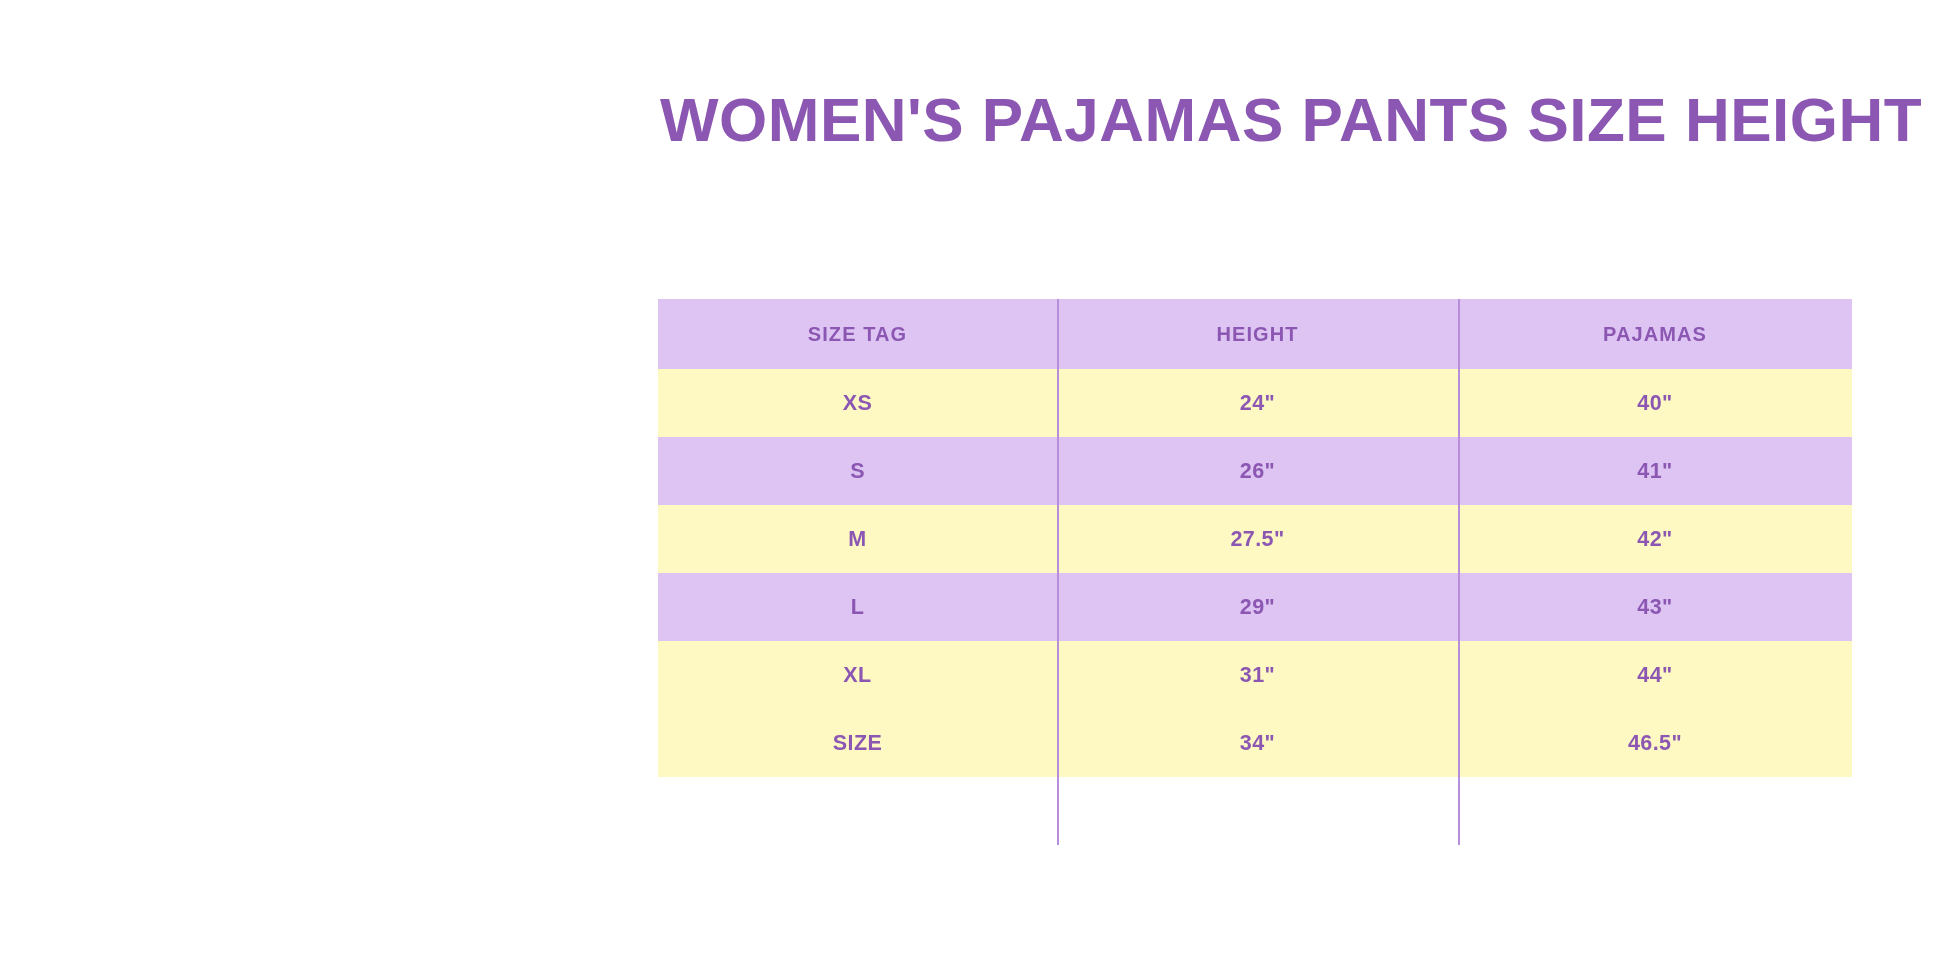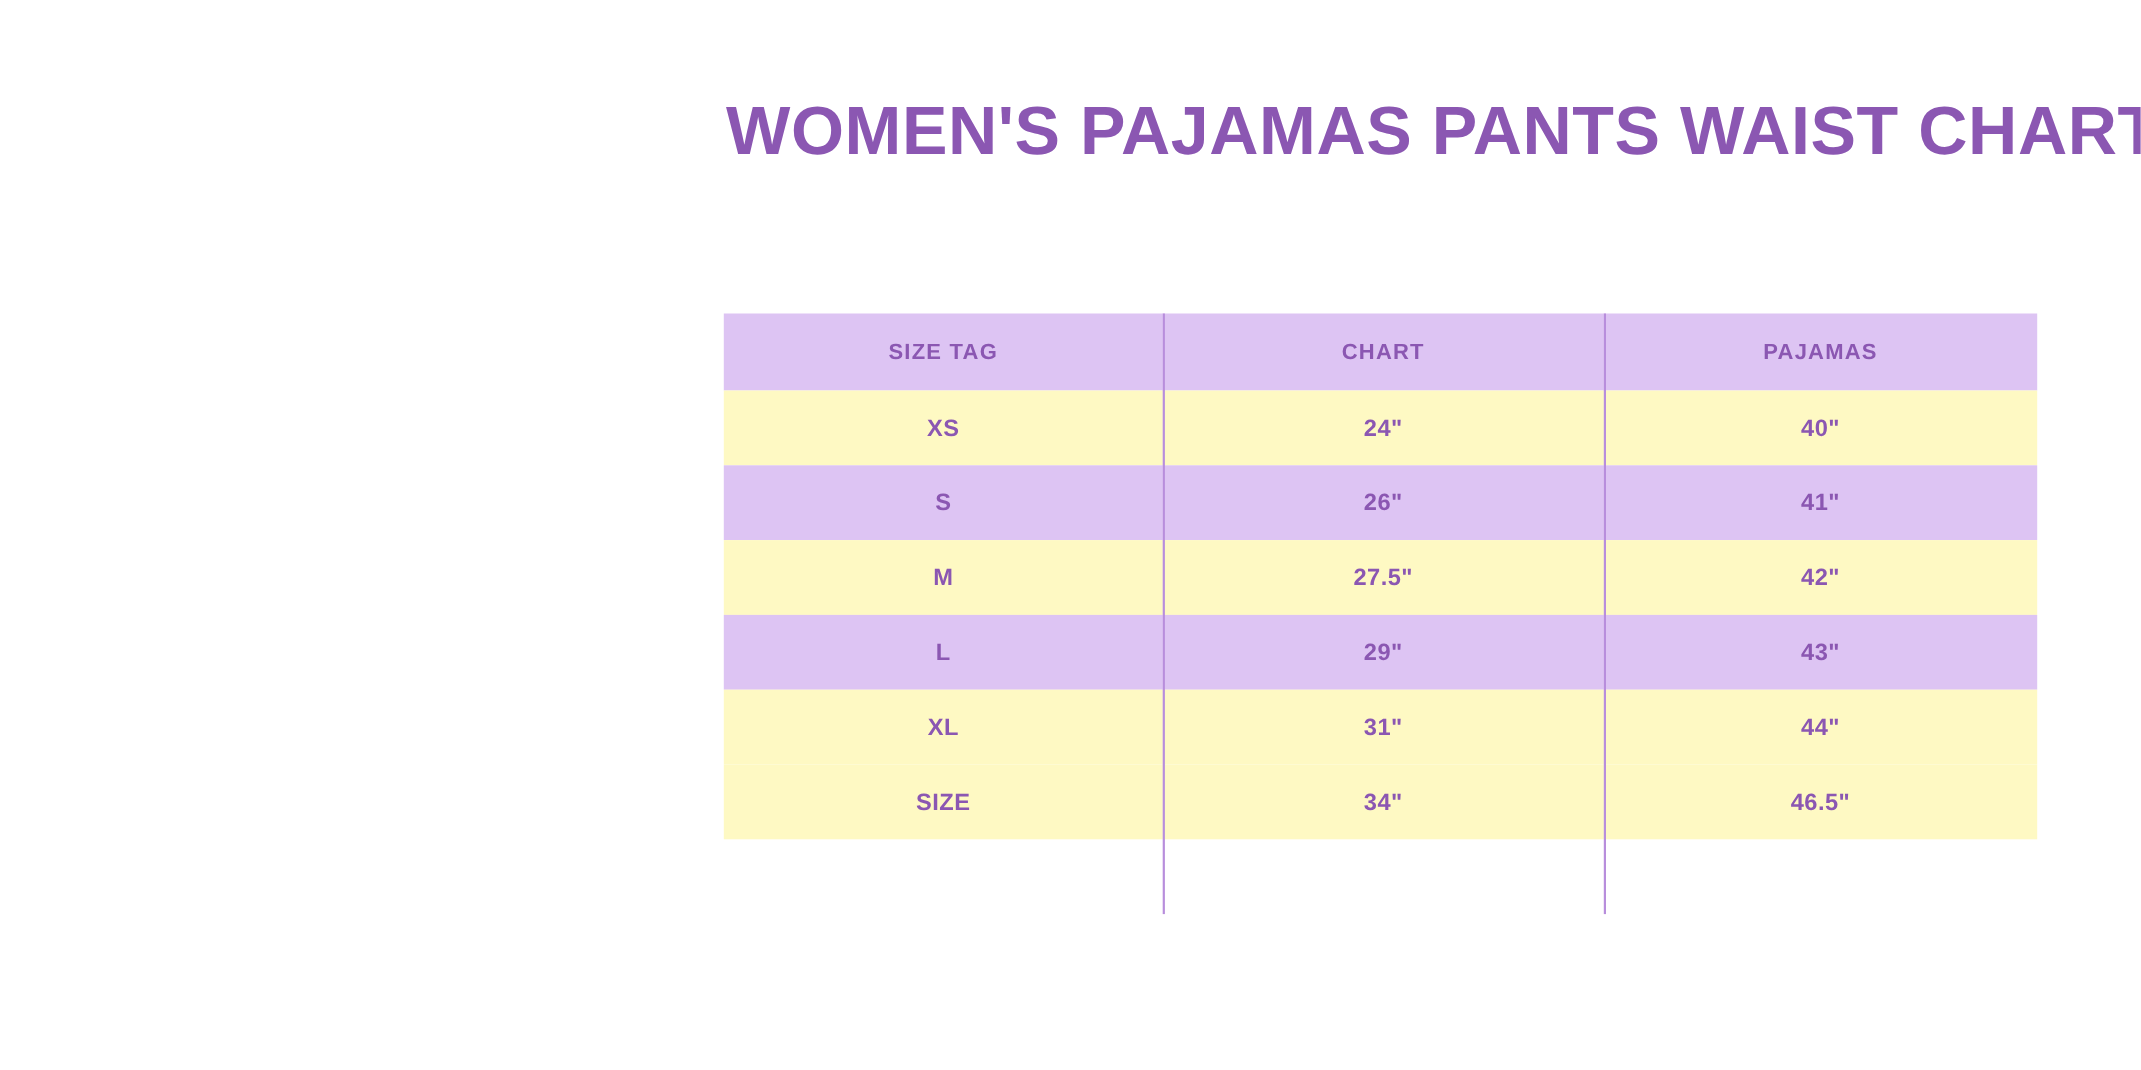--- a/index.html
+++ b/index.html
@@ -32,21 +32,21 @@
     color: #8b57b2;
     white-space: nowrap;
     transform: scaleX(1.0);
     transform-origin: center center;
   }
 
   
   .size-table-wrap {
     position: absolute;
     left: 658px;
-    top: 285px;
+    top: 299px;
     width: 1194px;
     height: 546px;
   }
 
   table.size-table {
     border-collapse: collapse;
     border-spacing: 0;
     width: 1194px;
     table-layout: fixed;
   }
@@ -102,33 +102,33 @@
     height: 546px;
     background: #b88edc;
     pointer-events: none;
   }
   .col-divider.divider-1 { left: 399px; }
   .col-divider.divider-2 { left: 800px; }
 </style>
 </head>
 <body>
 
-<div class="chart-title">WOMEN'S PAJAMAS PANTS WAIST CHART</div>
+<div class="chart-title">WOMEN'S PAJAMAS PANTS SIZE HEIGHT</div>
 
 <div class="size-table-wrap">
   <table class="size-table">
     <colgroup>
       <col class="col-size">
       <col class="col-waist">
       <col class="col-height">
     </colgroup>
     <thead>
       <tr>
         <th>SIZE TAG</th>
-        <th>CHART</th>
+        <th>HEIGHT</th>
         <th>PAJAMAS</th>
       </tr>
     </thead>
     <tbody>
       <tr class="row-plain">
         <td>XS</td>
         <td>24"</td>
         <td>40"</td>
       </tr>
       <tr class="row-shade">

